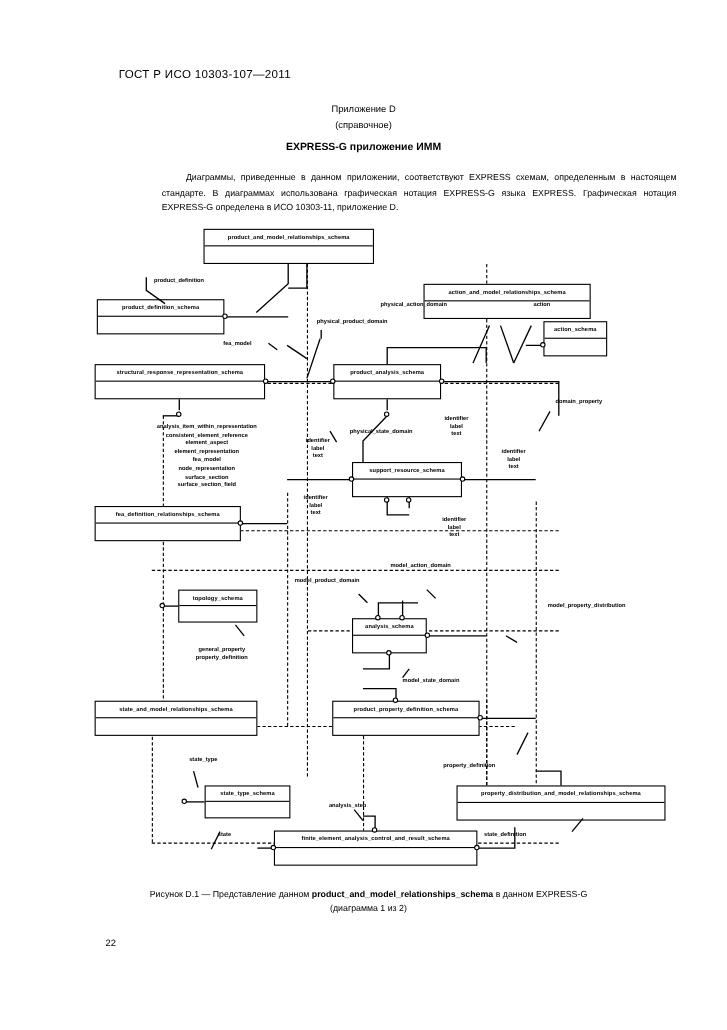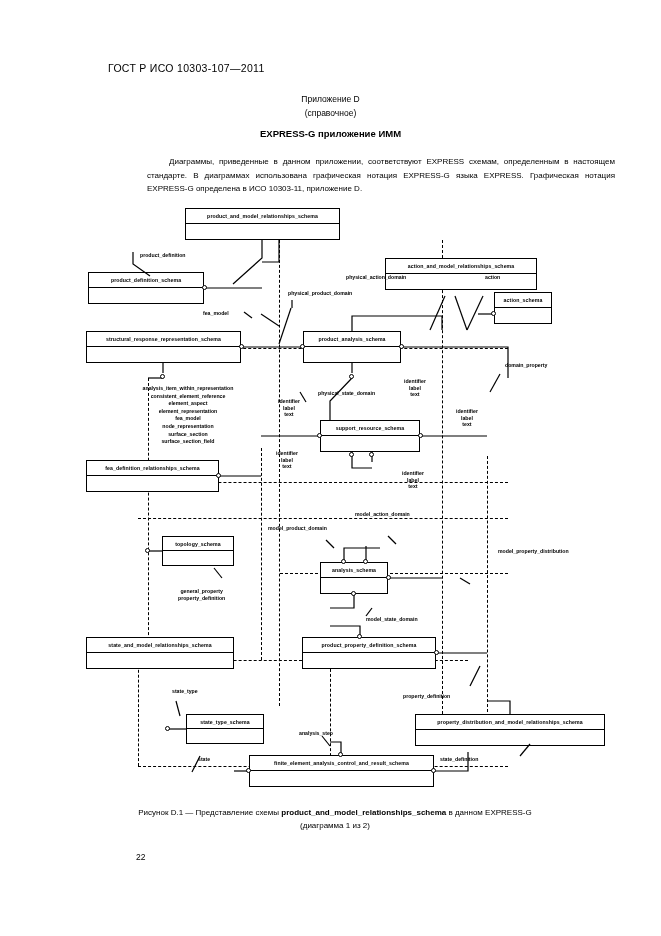--- a/index.html
+++ b/index.html
@@ -9,21 +9,21 @@
   .doc-header{position:absolute;left:108px;top:62px;font-size:10.5px;font-weight:normal;letter-spacing:.3px;}
   .annex-line{position:absolute;width:661px;text-align:center;font-size:8.5px;}
   .annex1{top:94px;}
   .annex2{top:108px;}
   .annex-title{position:absolute;width:661px;text-align:center;top:128px;font-size:9.5px;font-weight:bold;}
   .para{position:absolute;left:108px;top:155px;width:468px;font-size:8px;line-height:13.5px;text-align:justify;margin-left:39px;}
   .para .indent{display:inline-block;width:22px;}
 
   .caption{position:absolute;left:80px;top:806px;width:510px;text-align:center;font-size:8px;line-height:13px;}
   .caption b{font-weight:bold;}
-  .pageno{position:absolute;left:96px;top:852px;font-size:8.5px;margin-left:40px;}
+  .pageno{position:absolute;left:96px;top:852px;font-size:8.5px;}
 
   
   .diagram{position:absolute;left:0px;top:196px;width:661px;height:600px;}
   .box{position:absolute;border:1.4px solid #000;background:#fff;box-sizing:border-box;}
   .box .t{position:absolute;left:0;top:0;right:0;height:50%;border-bottom:1.4px solid #000;
           box-sizing:border-box;display:flex;align-items:center;justify-content:center;
           font-size:5.2px;font-weight:bold;white-space:nowrap;letter-spacing:.1px;}
   .lbl{position:absolute;font-size:5.2px;font-weight:bold;white-space:nowrap;line-height:6.6px;}
   .lbl.c{text-align:center;}
   .dh{position:absolute;height:0;border-top:1.1px dashed #000;}
@@ -274,18 +274,18 @@
       <div>element_representation</div>
       <div>fea_model</div>
       <div>node_representation</div>
       <div>surface_section</div>
       <div>surface_section_field</div>
     </div>
 
   </div>
 
   <div class="caption">
-    <span>Рисунок  D.1 — Представление схемы </span><b>product_and_model_relationships_schema</b><span> в данном EXPRESS-G</span>
+    <span>Рисунок  D.1 — Представление данном </span><b>product_and_model_relationships_schema</b><span> в данном EXPRESS-G</span>
     <div>(диаграмма 1 из 2)</div>
   </div>
 
   <div class="pageno">22</div>
 </div>
 
 </body></html>

